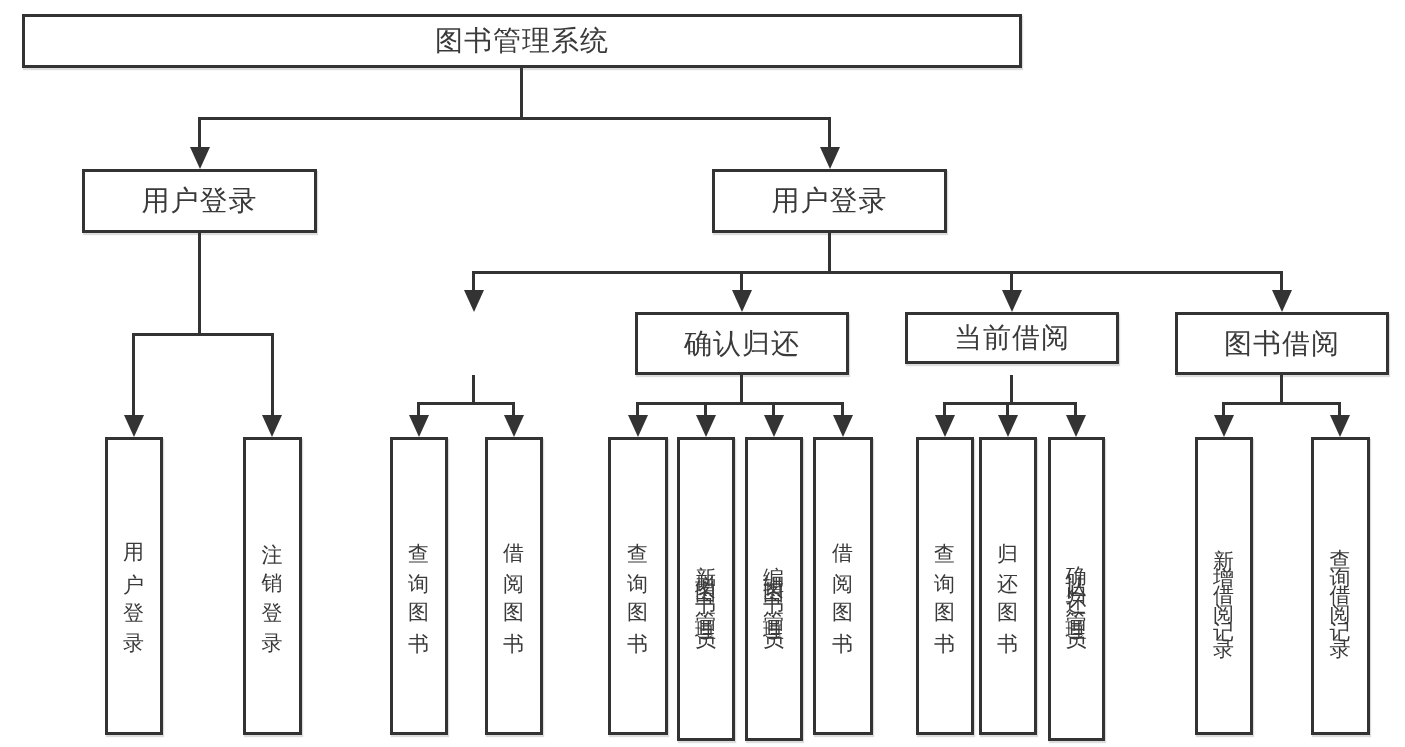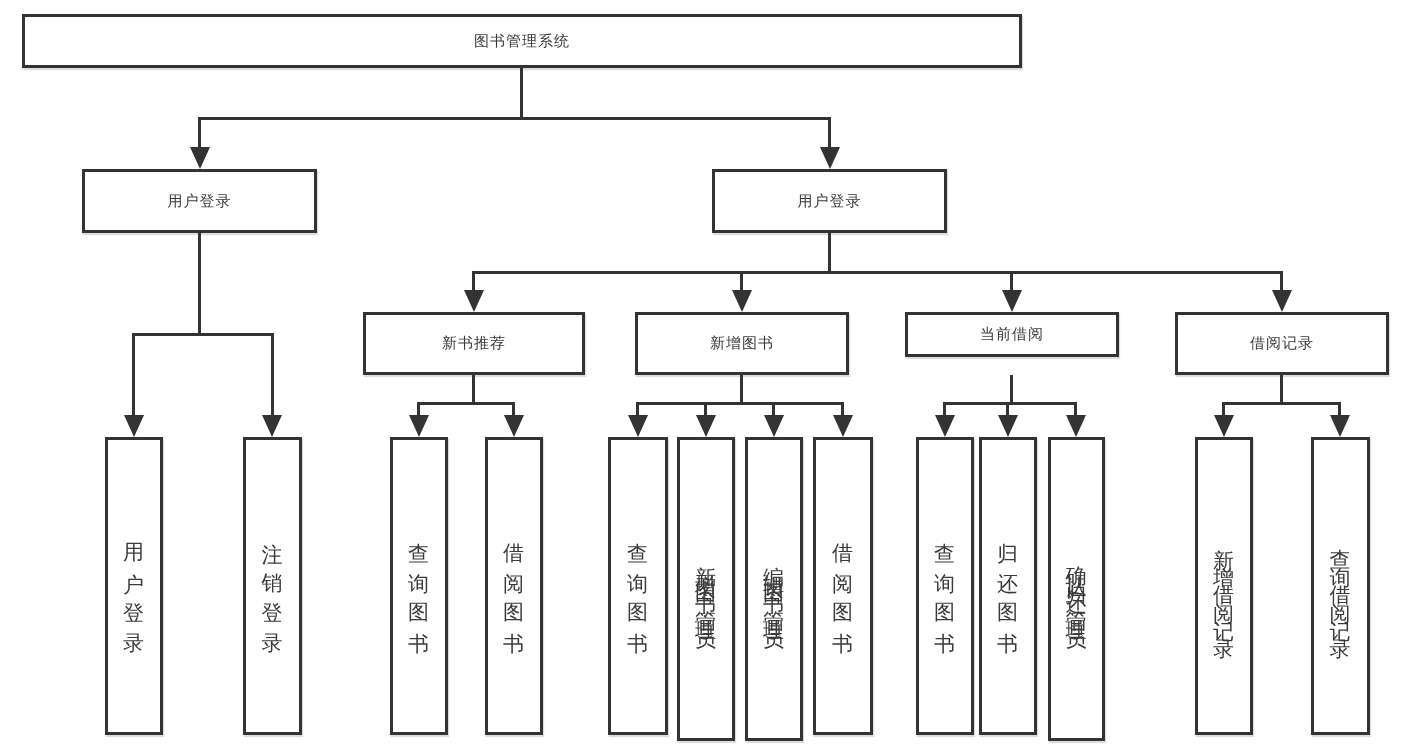--- a/index.html
+++ b/index.html
@@ -18,21 +18,21 @@
   }
   .box{
     position:absolute;
     box-sizing:border-box;
     border:3px solid var(--line);
     background:var(--bg);
     display:flex;align-items:center;justify-content:center;
     color:var(--text);
     box-shadow:1px 2px 1px rgba(120,120,120,0.25);
   }
-  .hbox{font-size:15px;letter-spacing:1px;}
+  .hbox{font-size:28px;letter-spacing:1px;}
   .vbox span.vt{
     writing-mode:vertical-rl;
     font-size:21px;
     line-height:1;
     white-space:nowrap;
   }
   .ls30{letter-spacing:30px;}
   .ls18{letter-spacing:18px;}
   .ls9{letter-spacing:9px;}
   .vl{position:absolute;width:3px;background:var(--line);}
@@ -86,31 +86,28 @@
   <div class="hl" style="left:472px;top:271px;width:811px"></div>
   <div class="vl" style="left:472px;top:271px;height:22px"></div>
   <div class="vl" style="left:740px;top:271px;height:22px"></div>
   <div class="vl" style="left:1010px;top:271px;height:22px"></div>
   <div class="vl" style="left:1280px;top:271px;height:22px"></div>
   <div class="arrow-down" style="left:464px;top:290px"></div>
   <div class="arrow-down" style="left:732px;top:290px"></div>
   <div class="arrow-down" style="left:1002px;top:290px"></div>
   <div class="arrow-down" style="left:1272px;top:290px"></div>
 
-  <div class="box hbox" style="left:363px;top:312px;width:222px;height:63px">
-    <span>新书推荐</span>
+  <div class="box hbox" style="left:635px;top:312px;width:214px;height:63px">
+    <span>确认归还</span>
   </div>
-  <div class="box hbox" style="left:635px;top:312px;width:214px;height:63px">
-    <span>新增图书</span>
-  </div>
-  <div class="box hbox" style="left:905px;top:312px;width:214px;height:45px">
+  <div class="box hbox" style="left:905px;top:312px;width:214px;height:52px">
     <span>当前借阅</span>
   </div>
   <div class="box hbox" style="left:1175px;top:312px;width:214px;height:63px">
-    <span>借阅记录</span>
+    <span>图书借阅</span>
   </div>
 
   <div class="vl" style="left:472px;top:375px;height:29px"></div>
   <div class="hl" style="left:417px;top:402px;width:98px"></div>
   <div class="vl" style="left:417px;top:402px;height:15px"></div>
   <div class="vl" style="left:512px;top:402px;height:15px"></div>
   <div class="arrow-down" style="left:409px;top:415px"></div>
   <div class="arrow-down" style="left:504px;top:415px"></div>
 
   <div class="vl" style="left:740px;top:375px;height:29px"></div>

